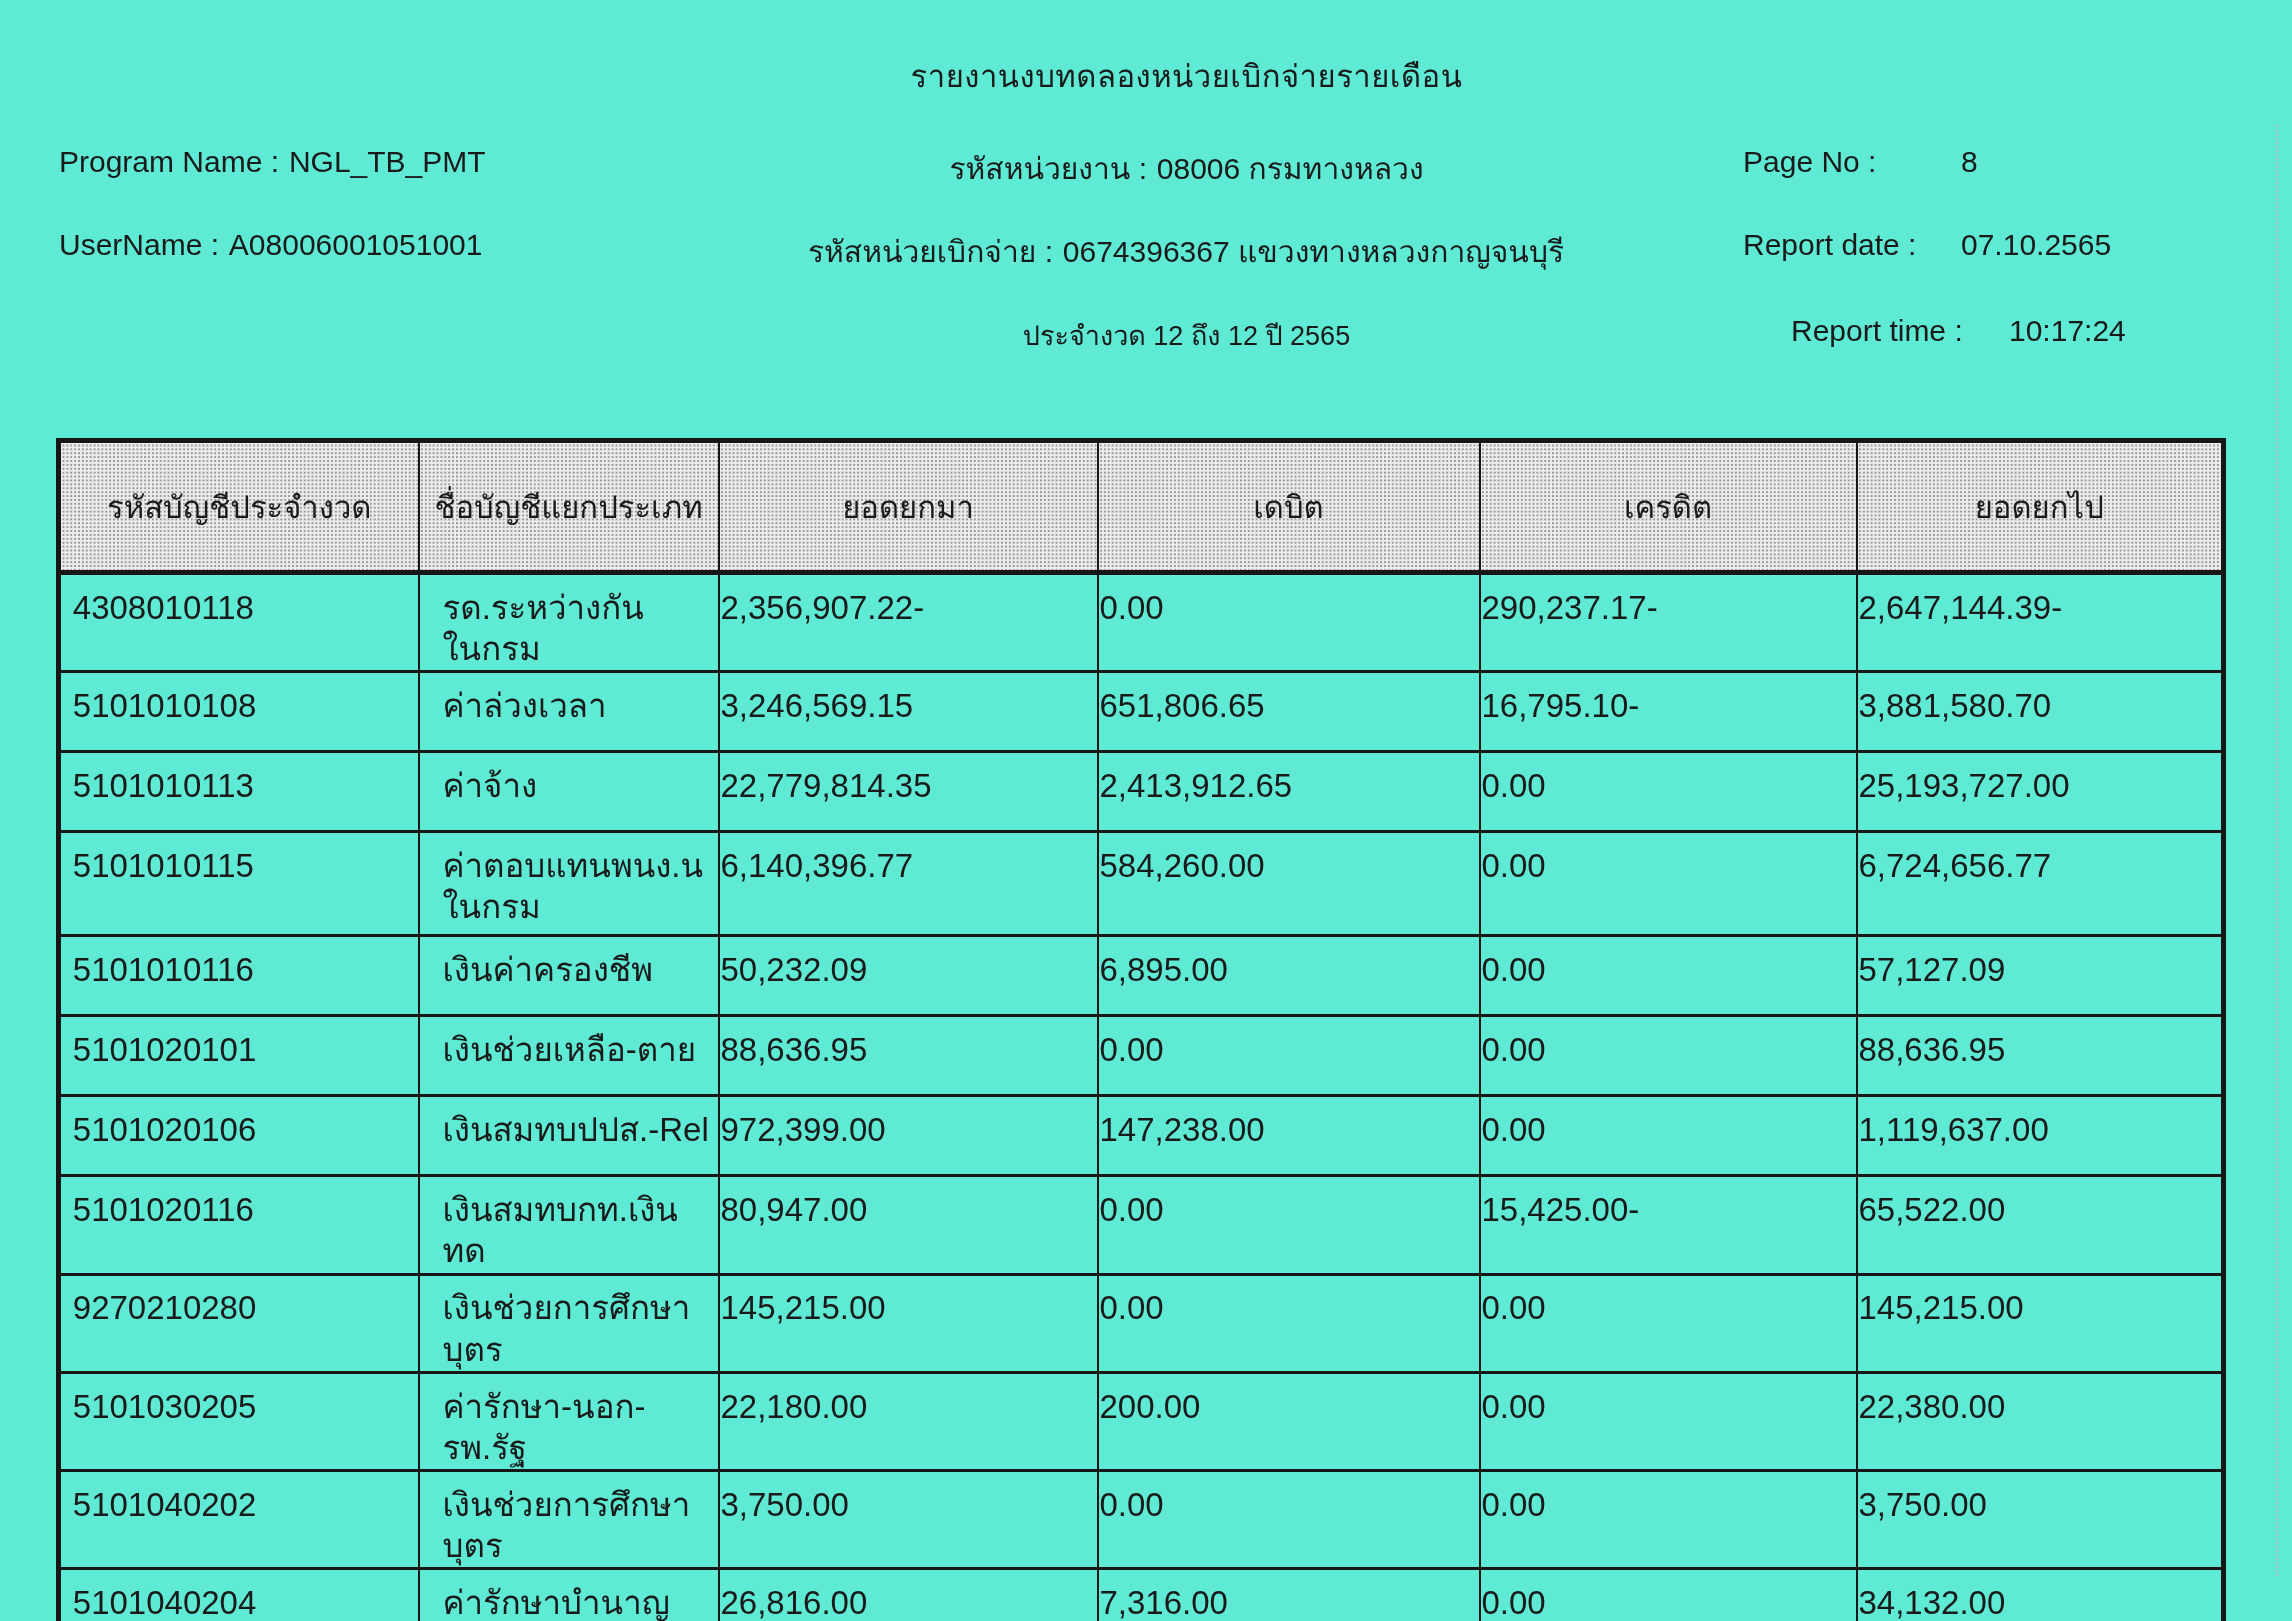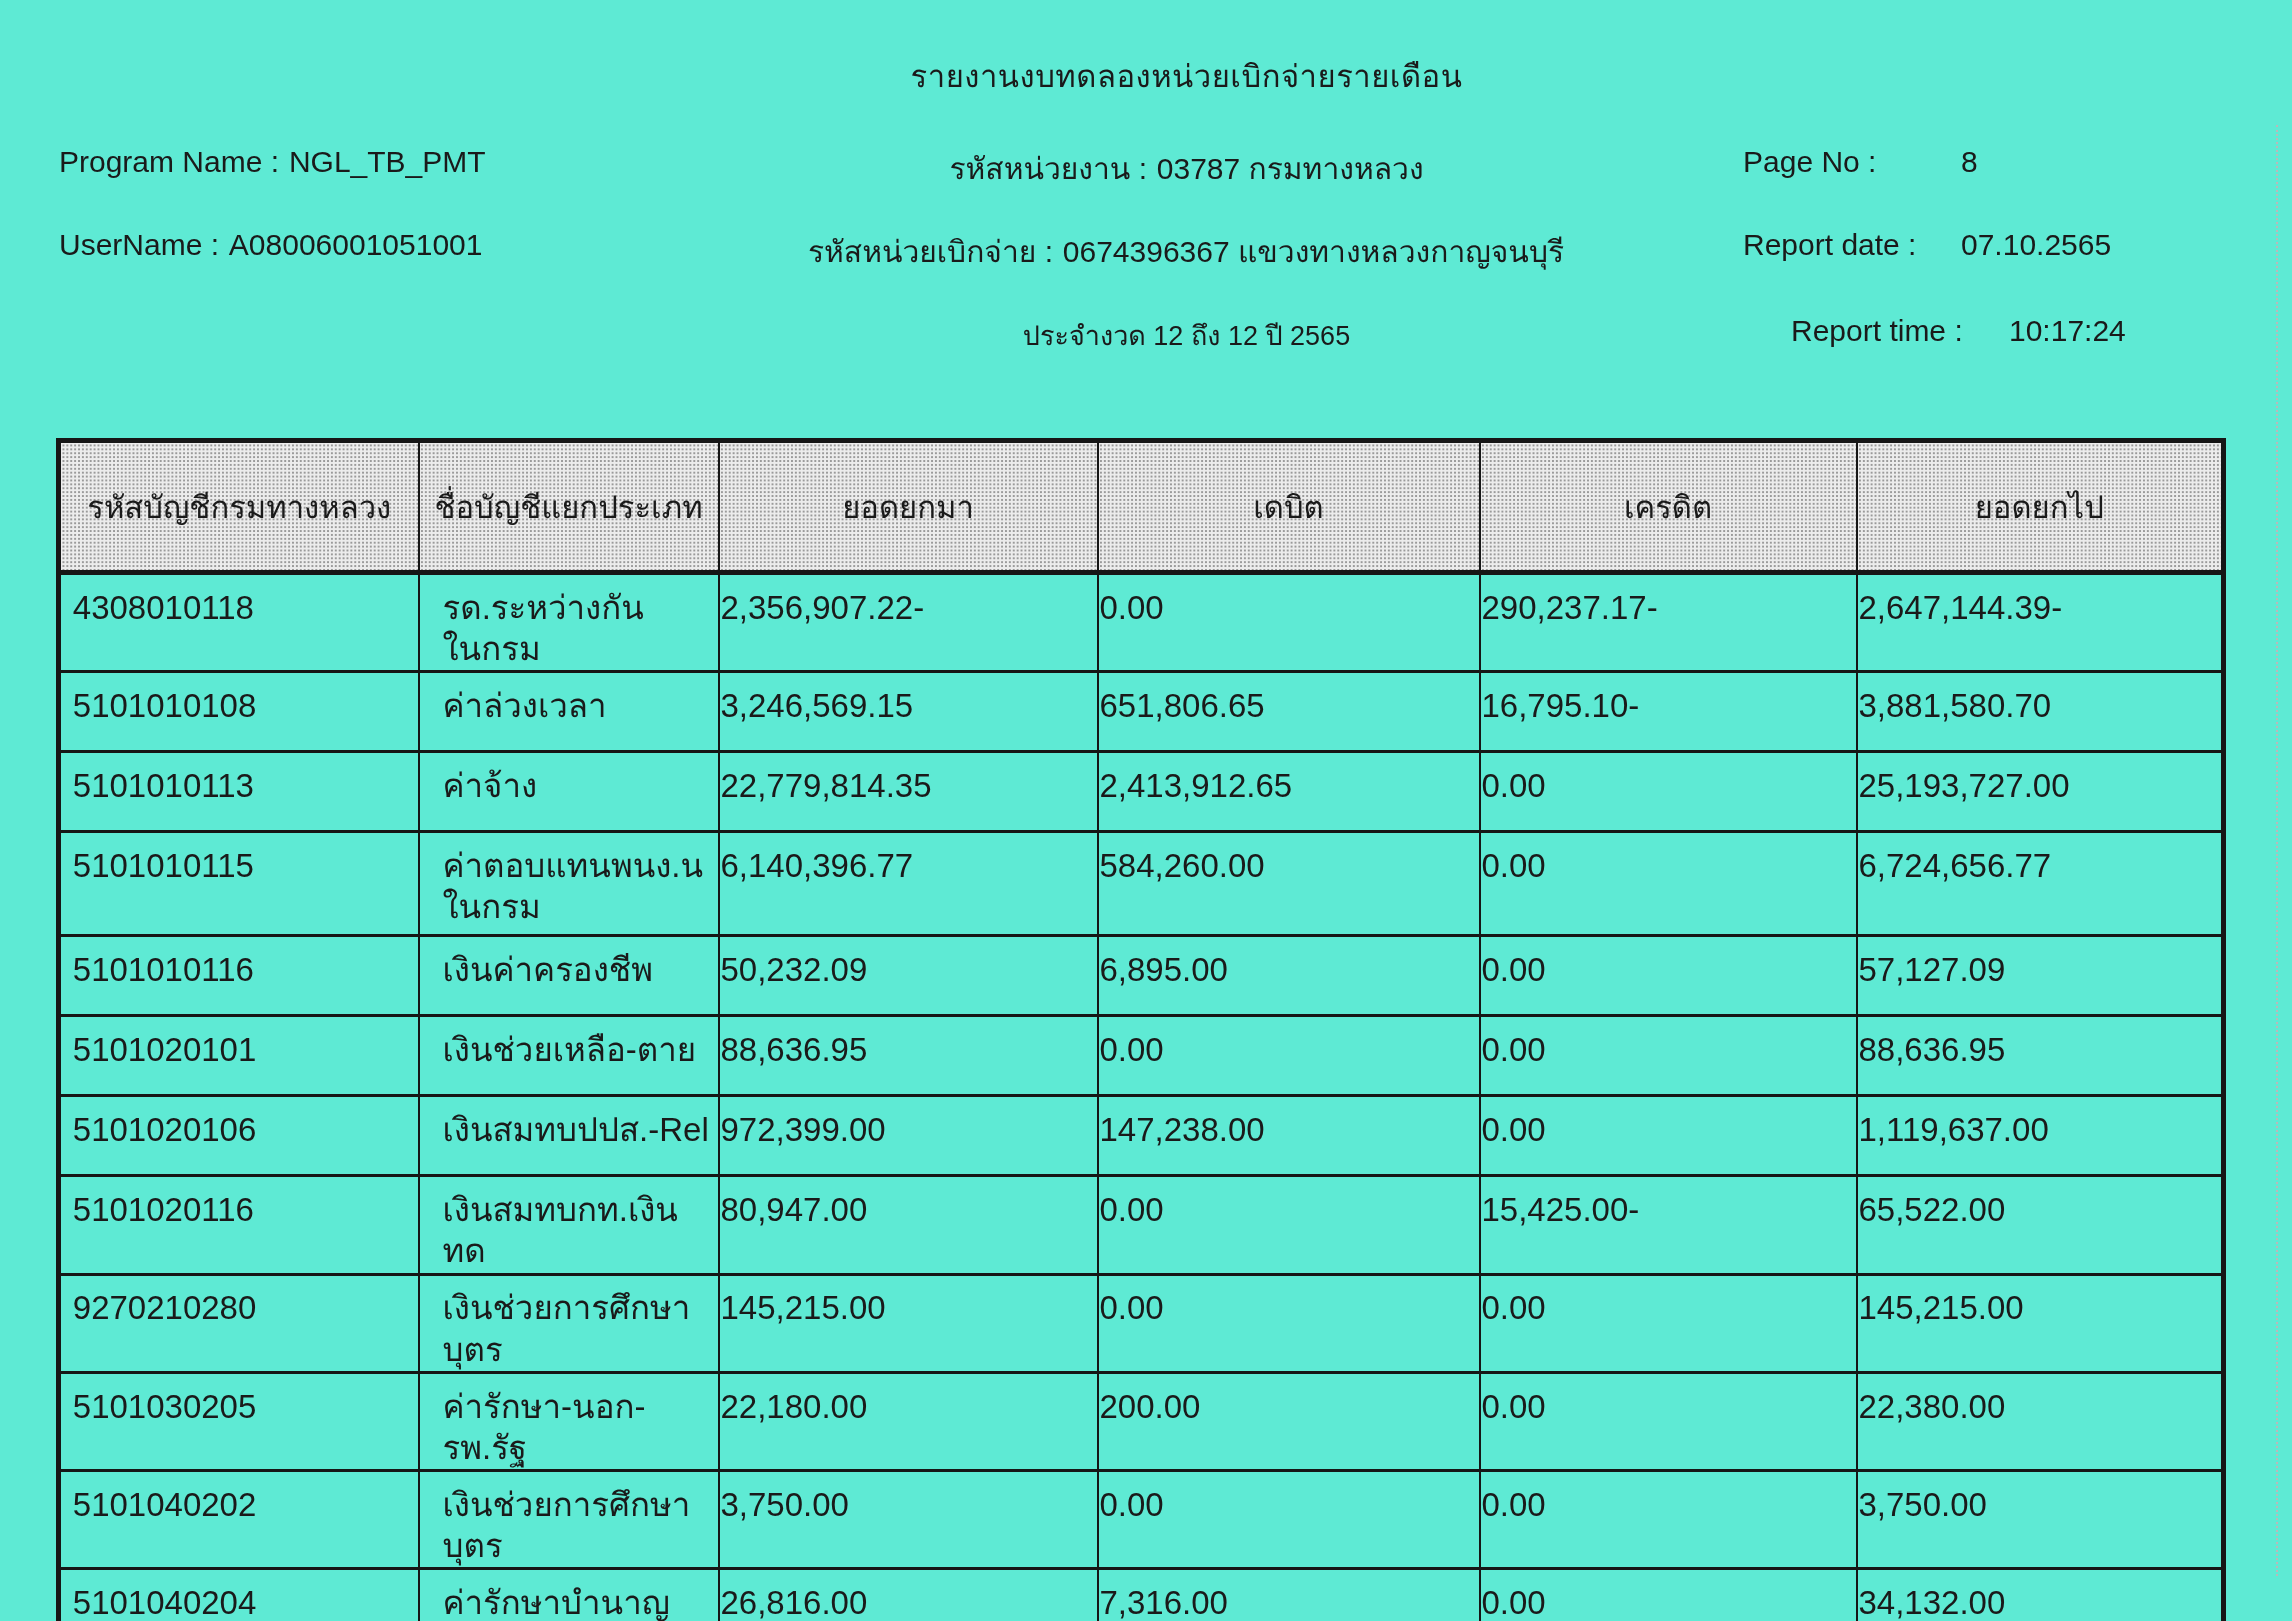--- a/index.html
+++ b/index.html
@@ -75,21 +75,21 @@
   <div class="doc-title">รายงานงบทดลองหน่วยเบิกจ่ายรายเดือน</div>
 
   <div class="meta-left-1">
     <span>Program Name :</span><span class="sep"></span><span>NGL_TB_PMT</span>
   </div>
   <div class="meta-left-2">
     <span>UserName :</span><span class="sep"></span><span>A08006001051001</span>
   </div>
 
   <div class="meta-center-1">
-    <span>รหัสหน่วยงาน :</span><span class="sep"></span><span>03787 กรมทางหลวง</span>
+    <span>รหัสหน่วยงาน :</span><span class="sep"></span><span>08006 กรมทางหลวง</span>
   </div>
   <div class="meta-center-2">
     <span>รหัสหน่วยเบิกจ่าย :</span><span class="sep"></span><span>0674396367 แขวงทางหลวงกาญจนบุรี</span>
   </div>
   <div class="meta-center-3">ประจำงวด 12 ถึง 12 ปี 2565</div>
 
   <div class="meta-right mr1">
     <span class="lbl">Page No :</span>
     <span class="val">8</span>
   </div>
@@ -106,21 +106,21 @@
     <colgroup>
       <col style="width:360px">
       <col style="width:300px">
       <col style="width:379px">
       <col style="width:382px">
       <col style="width:377px">
       <col style="width:367px">
     </colgroup>
     <thead>
       <tr>
-        <th>รหัสบัญชีกรมทางหลวง</th>
+        <th>รหัสบัญชีประจำงวด</th>
         <th>ชื่อบัญชีแยกประเภท</th>
         <th>ยอดยกมา</th>
         <th>เดบิต</th>
         <th>เครดิต</th>
         <th>ยอดยกไป</th>
       </tr>
     </thead>
     <tbody>
         <tr>
           <td class="c0">4308010118</td>

